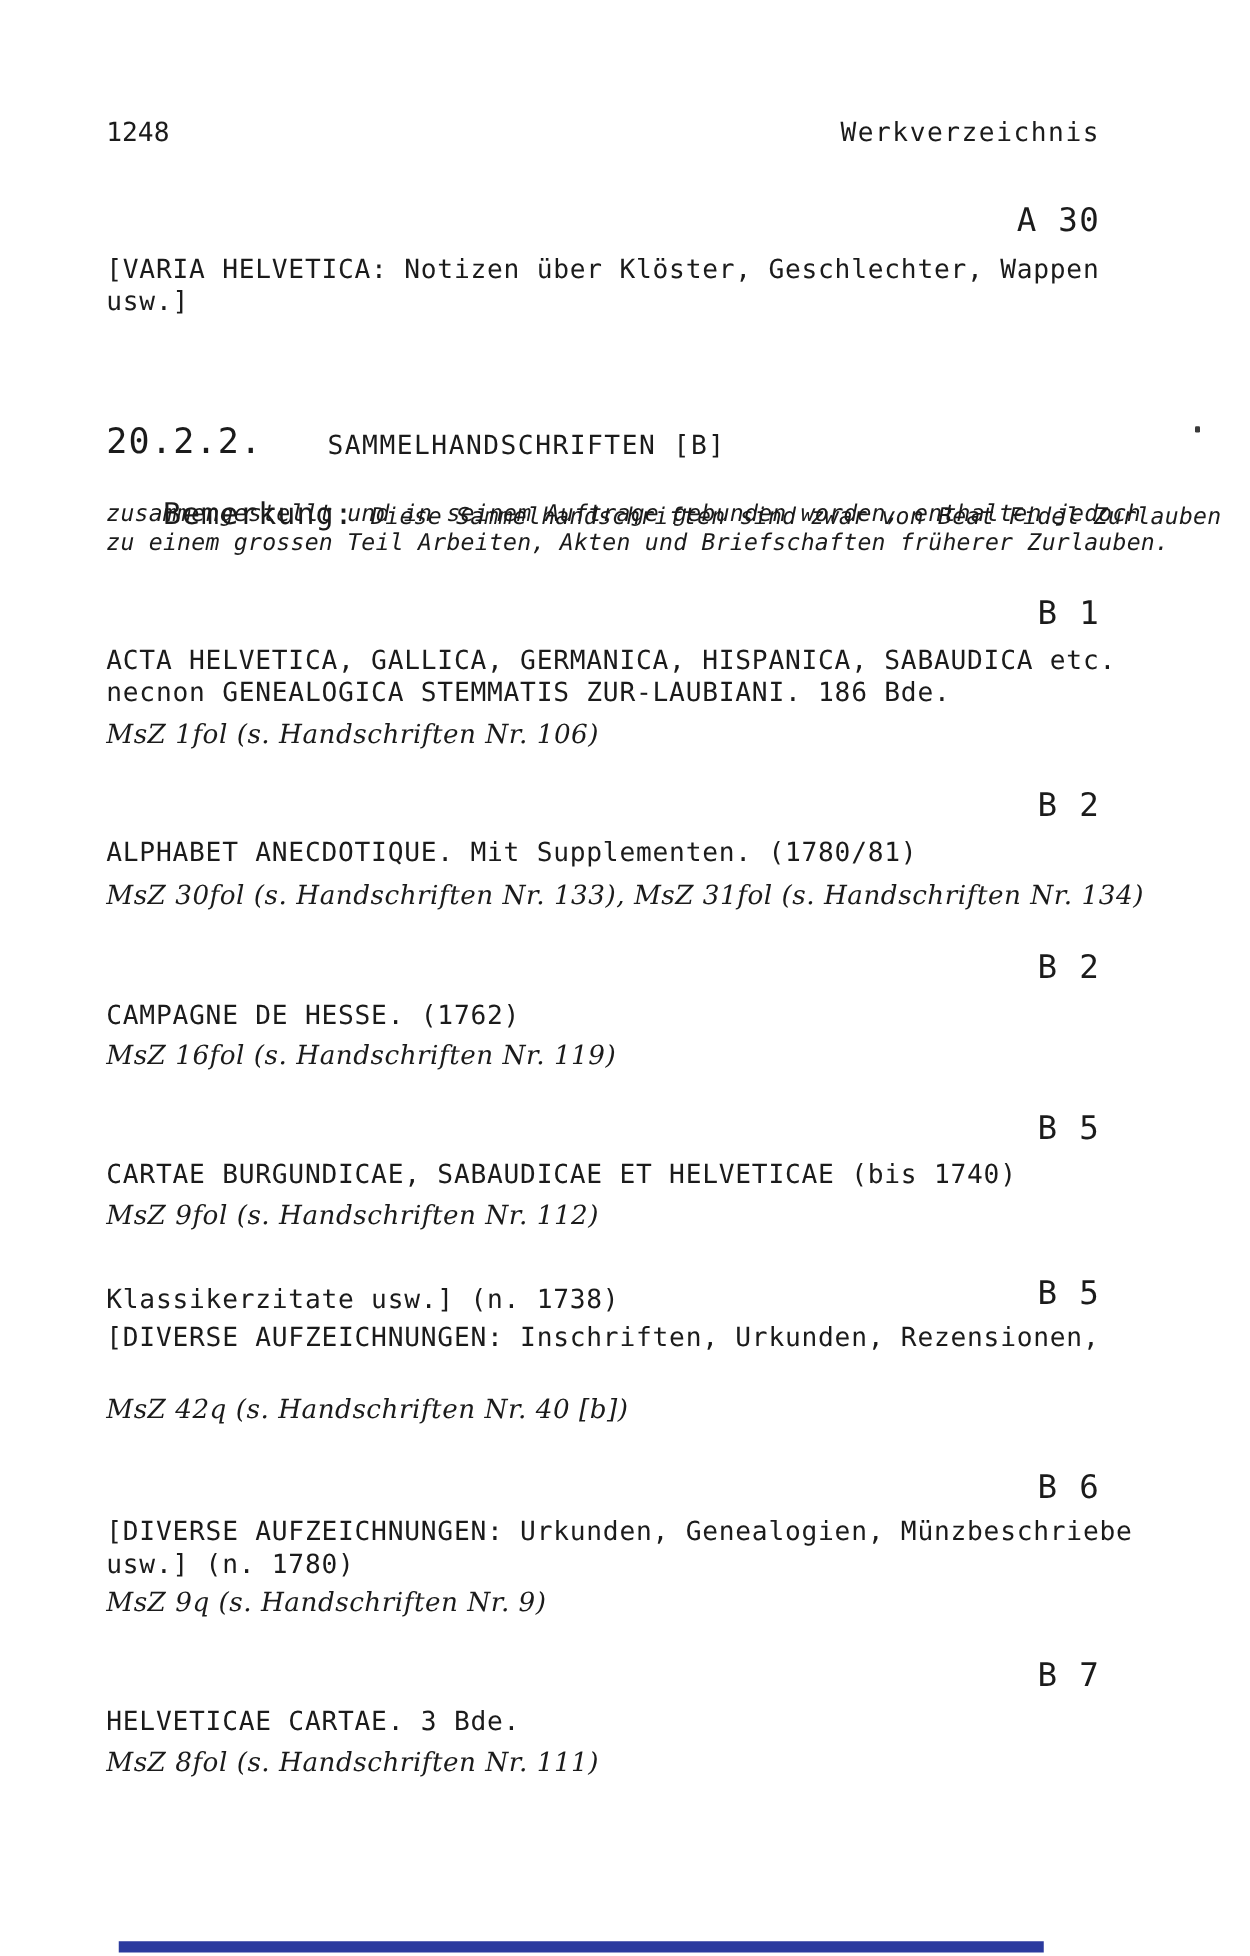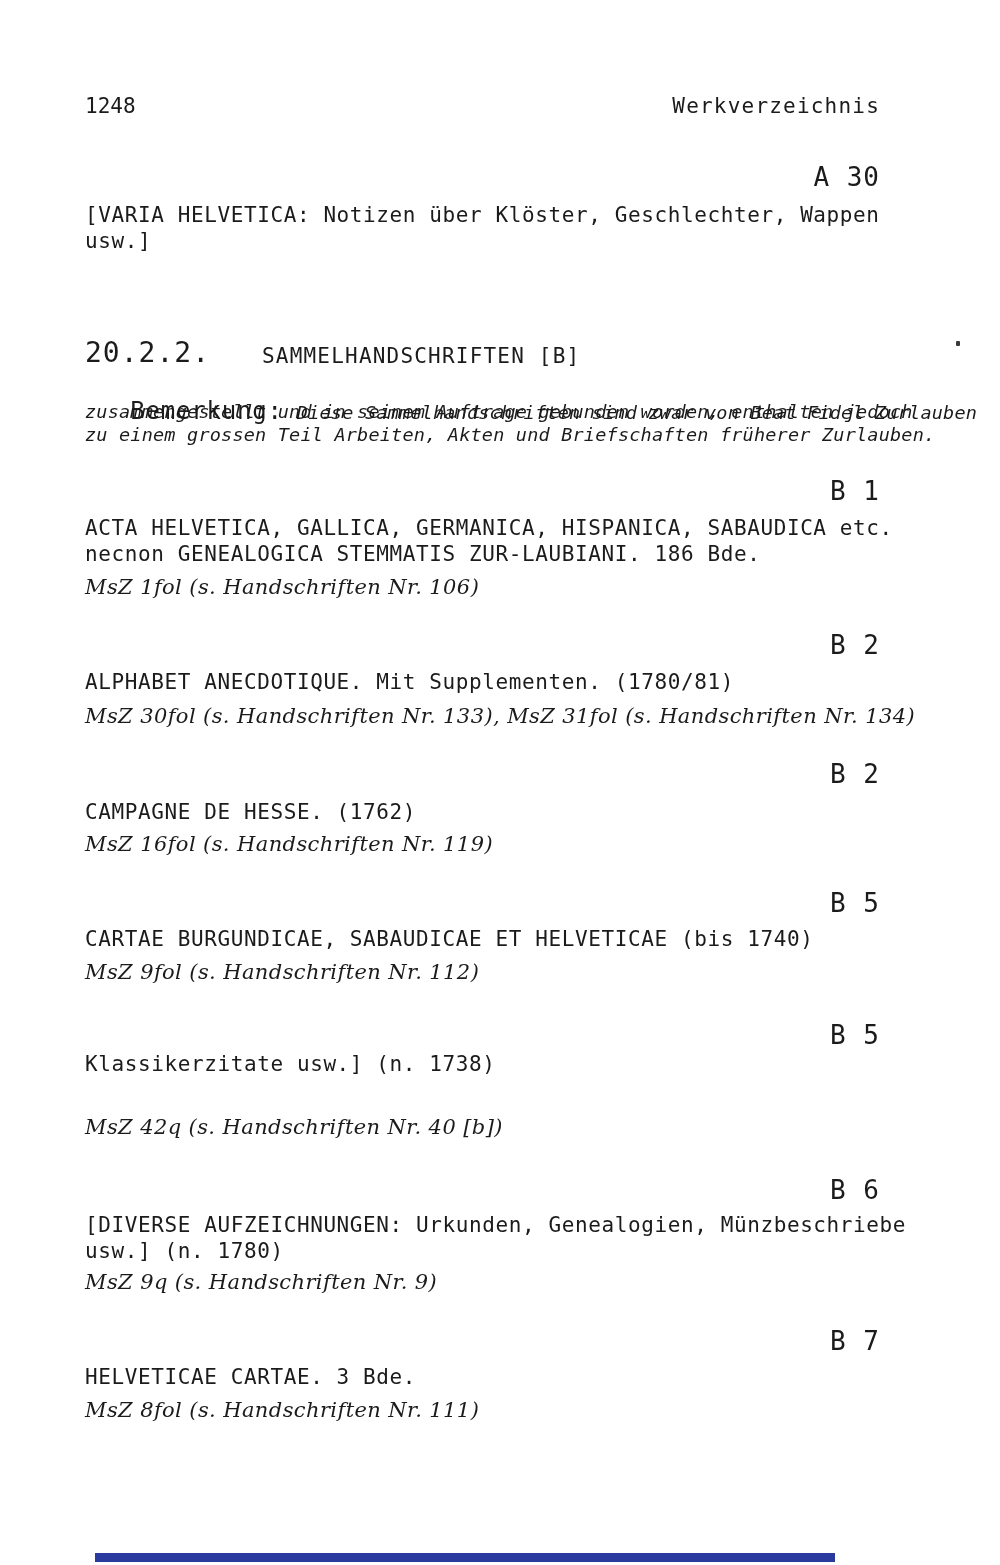--- a/index.html
+++ b/index.html
@@ -91,21 +91,22 @@
 
   <div class="line mono head center" style="top:760px">B 2</div>
   <div class="line mono title lm" style="top:800px">CAMPAGNE DE HESSE. (1762)</div>
   <div class="line ref lm" style="top:832px">MsZ 16fol (s. Handschriften Nr. 119)</div>
 
   <div class="line mono head center" style="top:889px">B 5</div>
   <div class="line mono title lm" style="top:927px">CARTAE BURGUNDICAE, SABAUDICAE ET HELVETICAE (bis 1740)</div>
   <div class="line ref lm" style="top:960px">MsZ 9fol (s. Handschriften Nr. 112)</div>
 
   <div class="line mono head center" style="top:1021px">B 5</div>
-  <div class="line mono title lm" style="top:1052px">Klassikerzitate usw.] (n. 1738)</div>
+  <div class="line mono title lm" style="top:1058px">[DIVERSE AUFZEICHNUNGEN: Inschriften, Urkunden, Rezensionen,</div>
+  <div class="line mono title lm" style="top:1027px">Klassikerzitate usw.] (n. 1738)</div>
   <div class="line ref lm" style="top:1115px">MsZ 42q (s. Handschriften Nr. 40 [b])</div>
 
   <div class="line mono head center" style="top:1176px">B 6</div>
   <div class="line mono title lm" style="top:1213px">[DIVERSE AUFZEICHNUNGEN: Urkunden, Genealogien, Münzbeschriebe</div>
   <div class="line mono title lm" style="top:1239px">usw.] (n. 1780)</div>
   <div class="line ref lm" style="top:1270px">MsZ 9q (s. Handschriften Nr. 9)</div>
 
   <div class="line mono head center" style="top:1327px">B 7</div>
   <div class="line mono title lm" style="top:1365px">HELVETICAE CARTAE. 3 Bde.</div>
   <div class="line ref lm" style="top:1398px">MsZ 8fol (s. Handschriften Nr. 111)</div>

